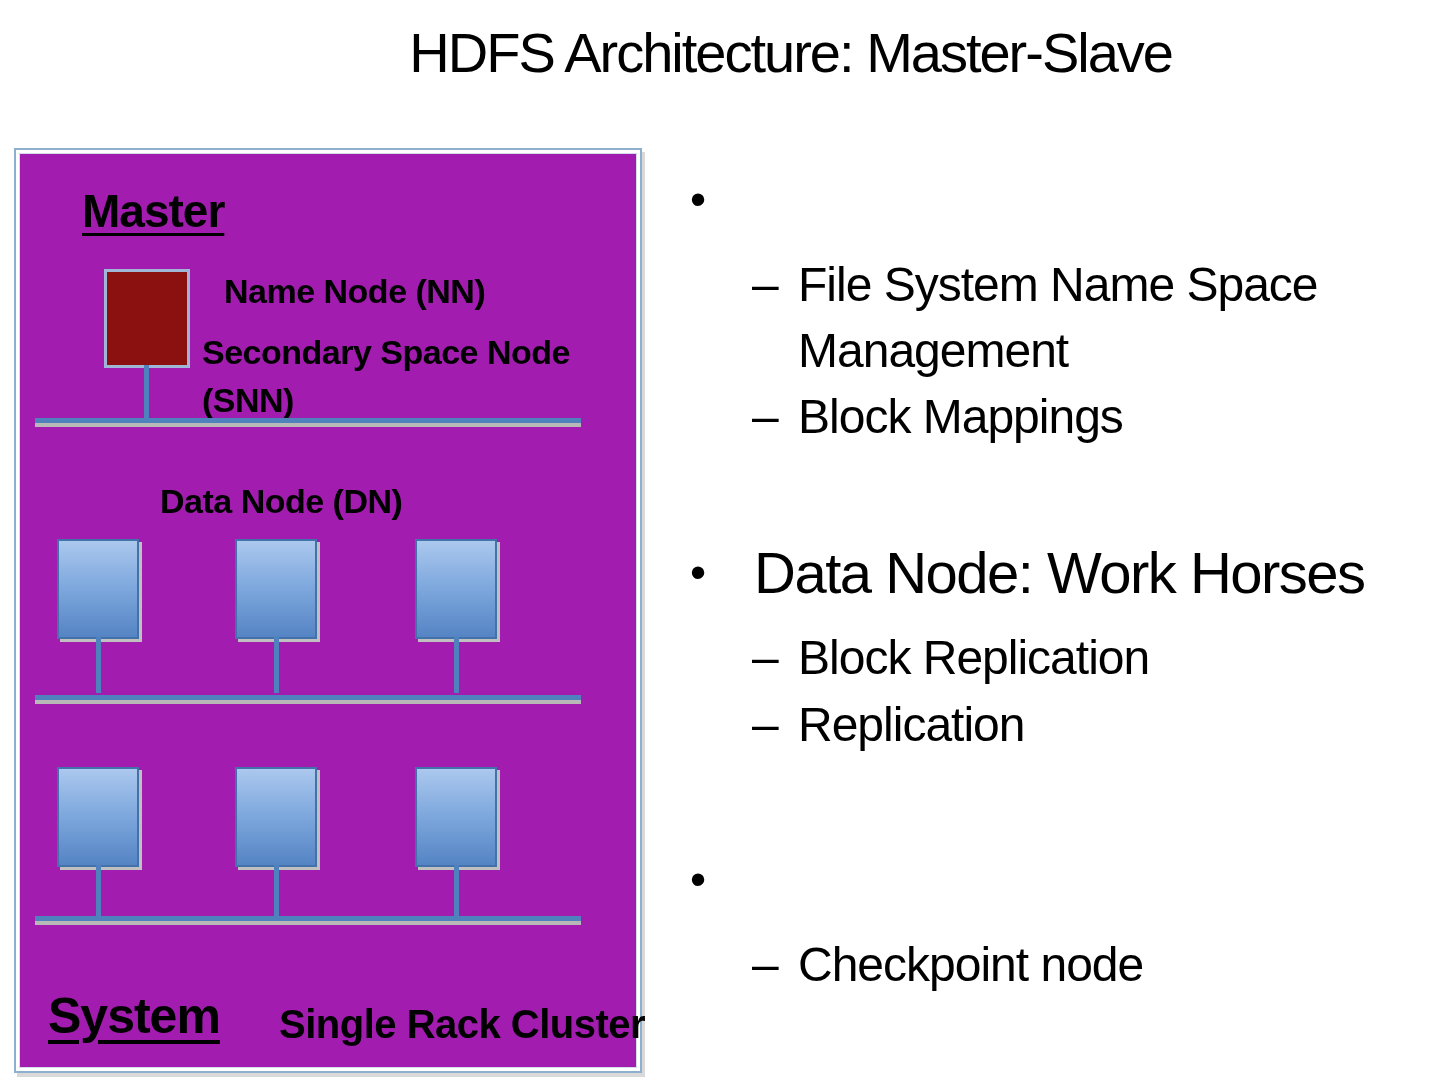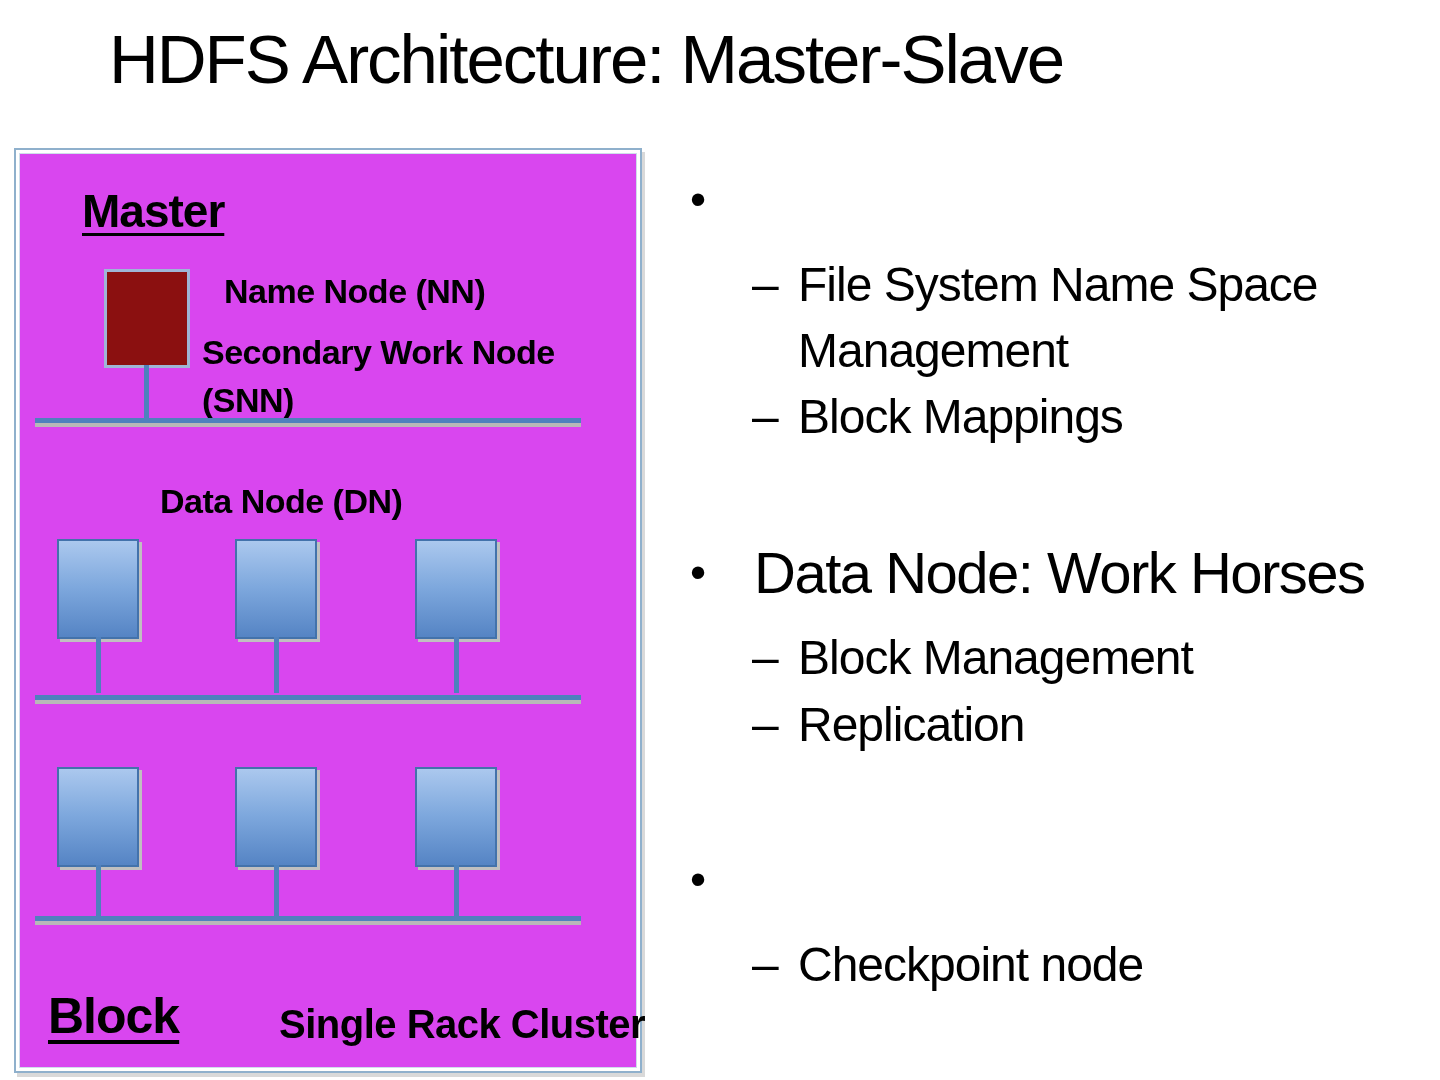--- a/index.html
+++ b/index.html
@@ -9,33 +9,33 @@
     font-family:"Liberation Sans", sans-serif;
     color:#000000;
     overflow:hidden;
     position:relative;
   }
 
   
   .slide-title{
     position:absolute;
     top:20px;left:0;width:1172px;
-    text-align:center;
-    font-size:69px;
+    text-align:right;
+    font-size:56px;
     font-weight:400;
     letter-spacing:-2px;
     white-space:nowrap;
   }
 
   
   .rack-frame{
     position:absolute;
     left:14px;top:148px;
     width:628px;height:925px;
-    background:#d946ef;
+    background:#a21caf;
     border:2px solid var(--frame-blue);
     box-shadow:
       inset 0 0 0 3px #ffffff,
       inset 0 0 0 4px #cfdeea,
       3px 4px 0 #d9d9d9;
     box-sizing:border-box;
   }
   .master-label{
     position:absolute;left:66px;top:34px;
     font-size:46px;font-weight:700;letter-spacing:-1px;
@@ -149,21 +149,21 @@
 
 <div class="slide-title">HDFS Architecture: Master-Slave</div>
 
 <div class="rack-frame">
 
   <div class="master-label">Master</div>
 
   <div class="nn-node"></div>
 
   <div class="nn-label">Name Node (NN)</div>
-  <div class="snn-label">Secondary Work Node (SNN)</div>
+  <div class="snn-label">Secondary Space Node (SNN)</div>
 
   <div class="bus bus1"></div>
 
   <div class="dn-label">Data Node (DN)</div>
 
   <div class="dn-row row1">
     <div class="dn p1"></div>
     <div class="dn p2"></div>
     <div class="dn p3"></div>
   </div>
@@ -171,21 +171,21 @@
   <div class="bus bus2"></div>
 
   <div class="dn-row row2">
     <div class="dn p1"></div>
     <div class="dn p2"></div>
     <div class="dn p3"></div>
   </div>
 
   <div class="bus bus3"></div>
 
-  <div class="slaves-label">Block</div>
+  <div class="slaves-label">System</div>
   <div class="rack-label">Single Rack Cluster</div>
 </div>
 
 <div class="bullets">
 
   <div class="bullet-group">
     <div class="main-bullet">
       <span class="dot">•</span>
     </div>
     <div class="sub-bullet">
@@ -198,21 +198,21 @@
     </div>
   </div>
 
   <div class="bullet-group">
     <div class="main-bullet">
       <span class="dot">•</span>
       <span class="main-text">Data Node: Work Horses</span>
     </div>
     <div class="sub-bullet">
       <span class="dash">–</span>
-      <span class="sub-text">Block Management</span>
+      <span class="sub-text">Block Replication</span>
     </div>
     <div class="sub-bullet">
       <span class="dash">–</span>
       <span class="sub-text">Replication</span>
     </div>
   </div>
 
   <div class="bullet-group">
     <div class="main-bullet">
       <span class="dot">•</span>

